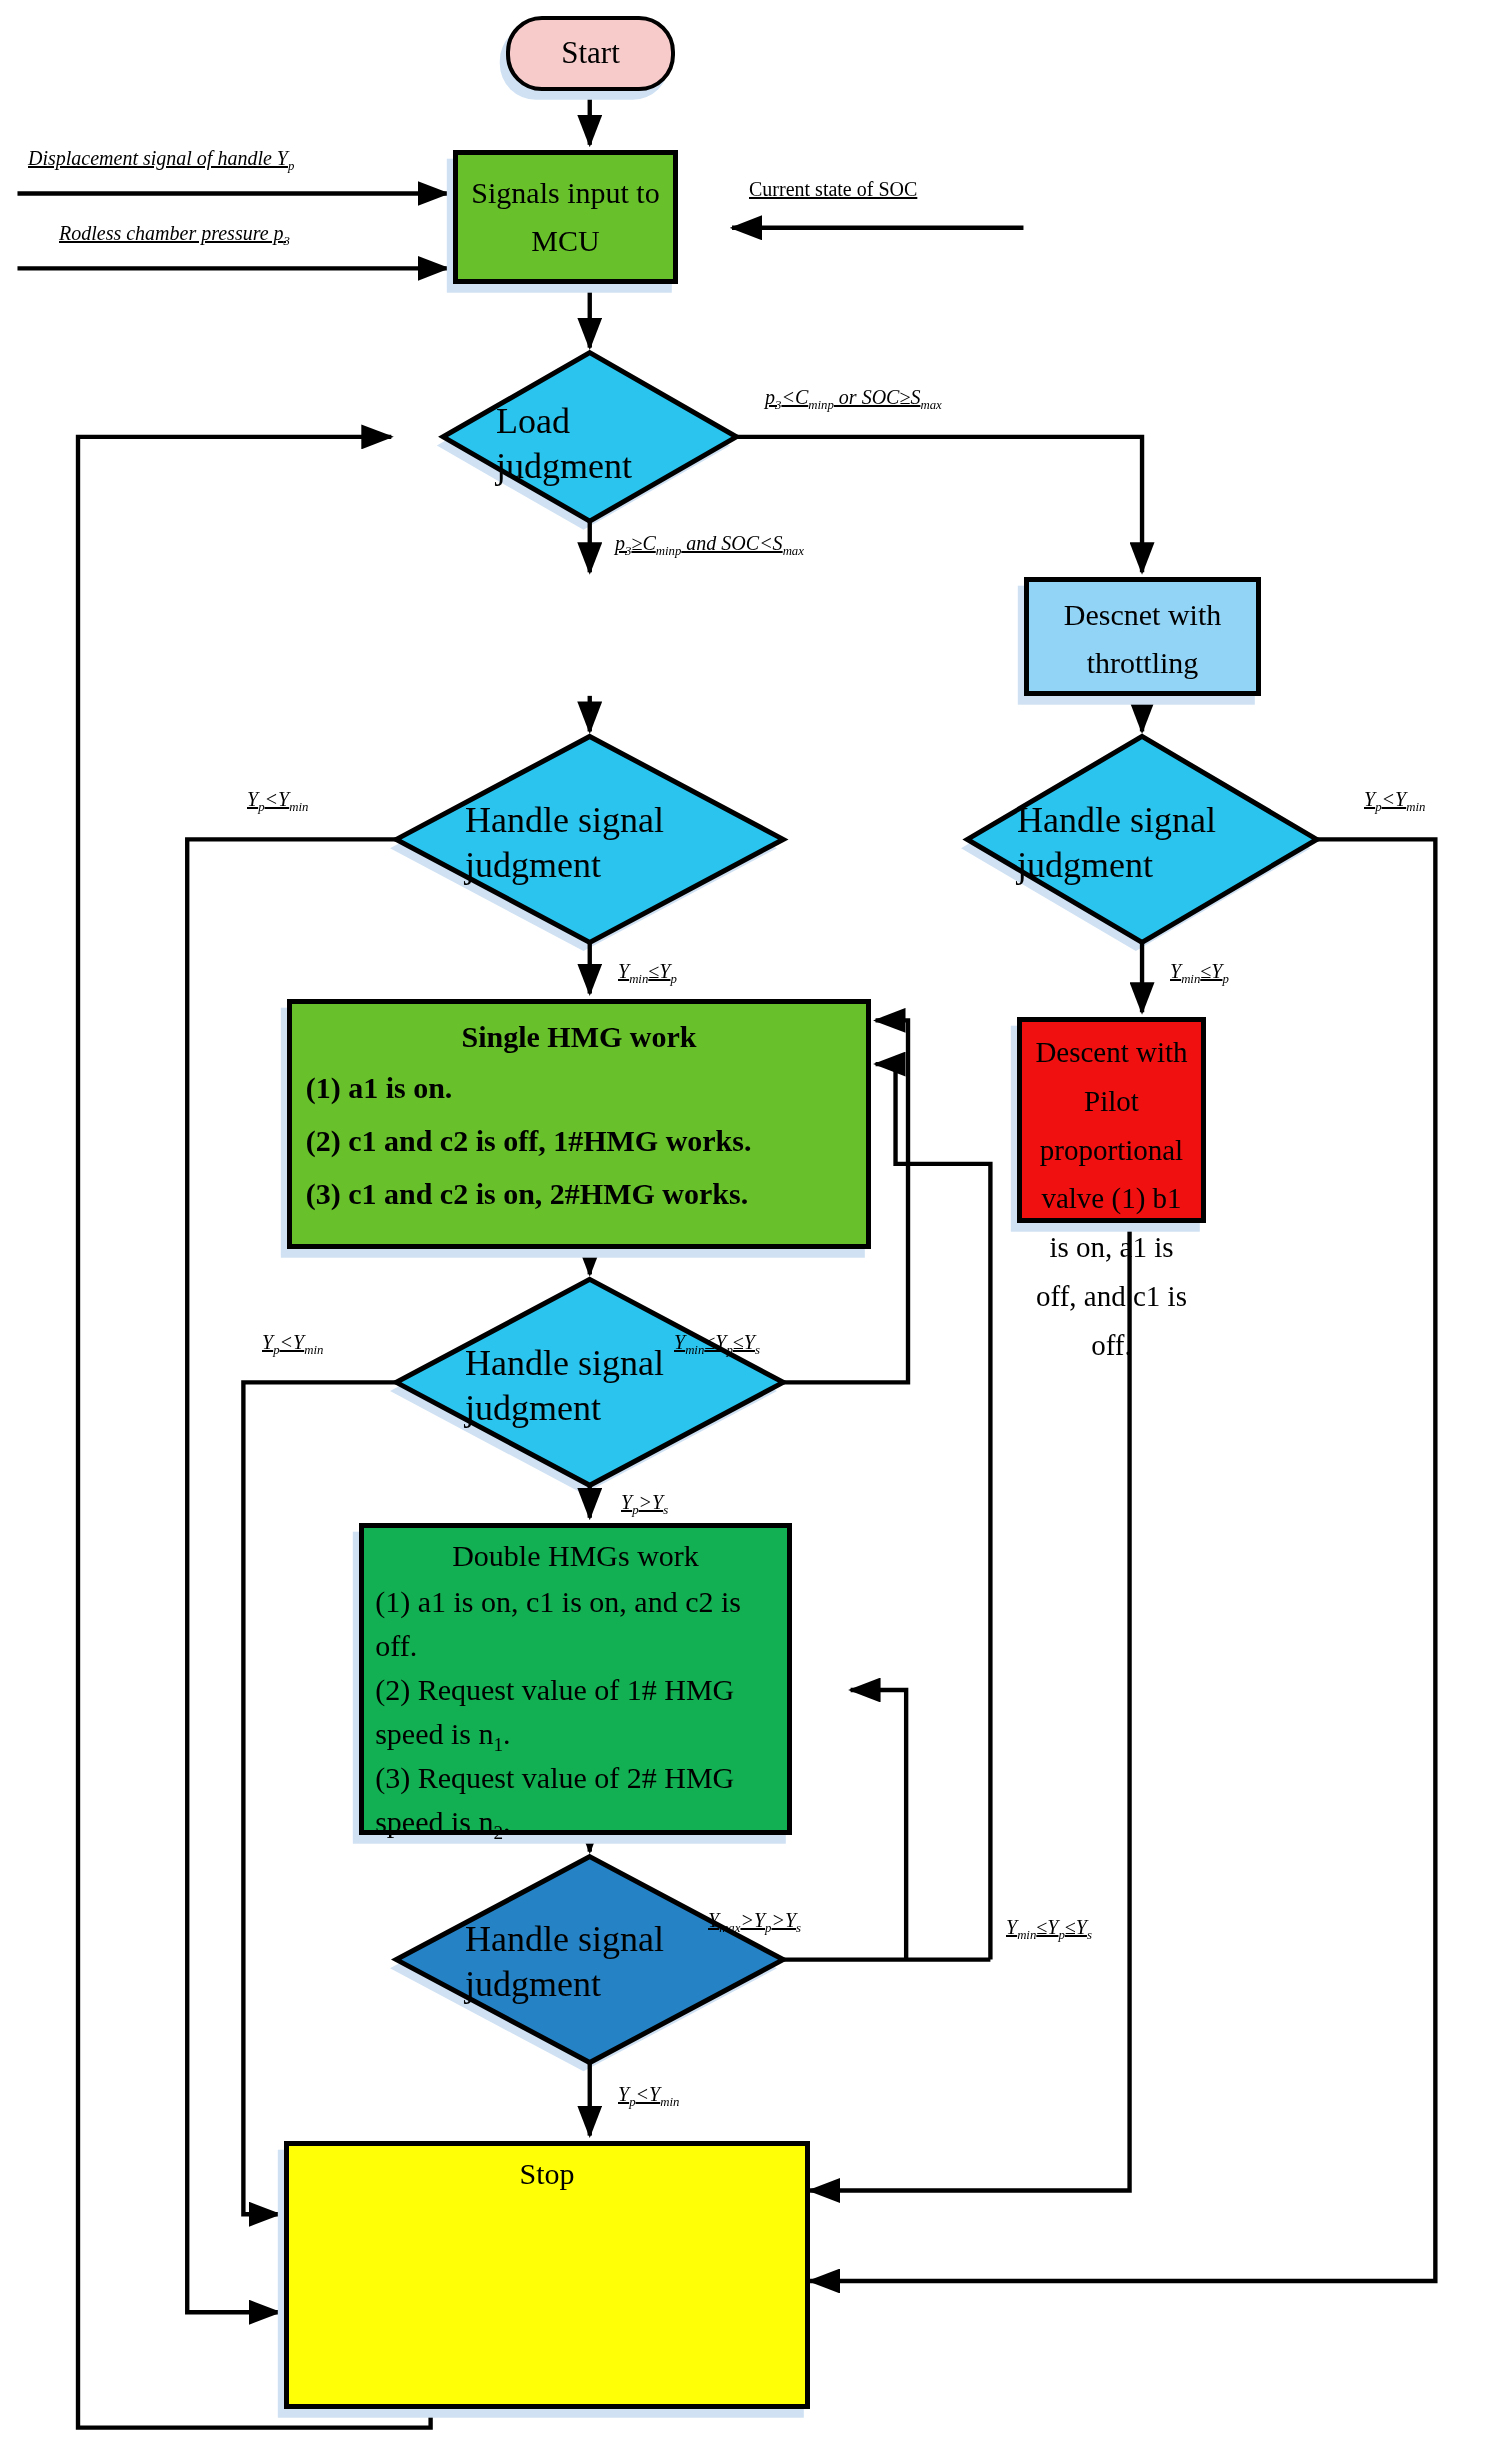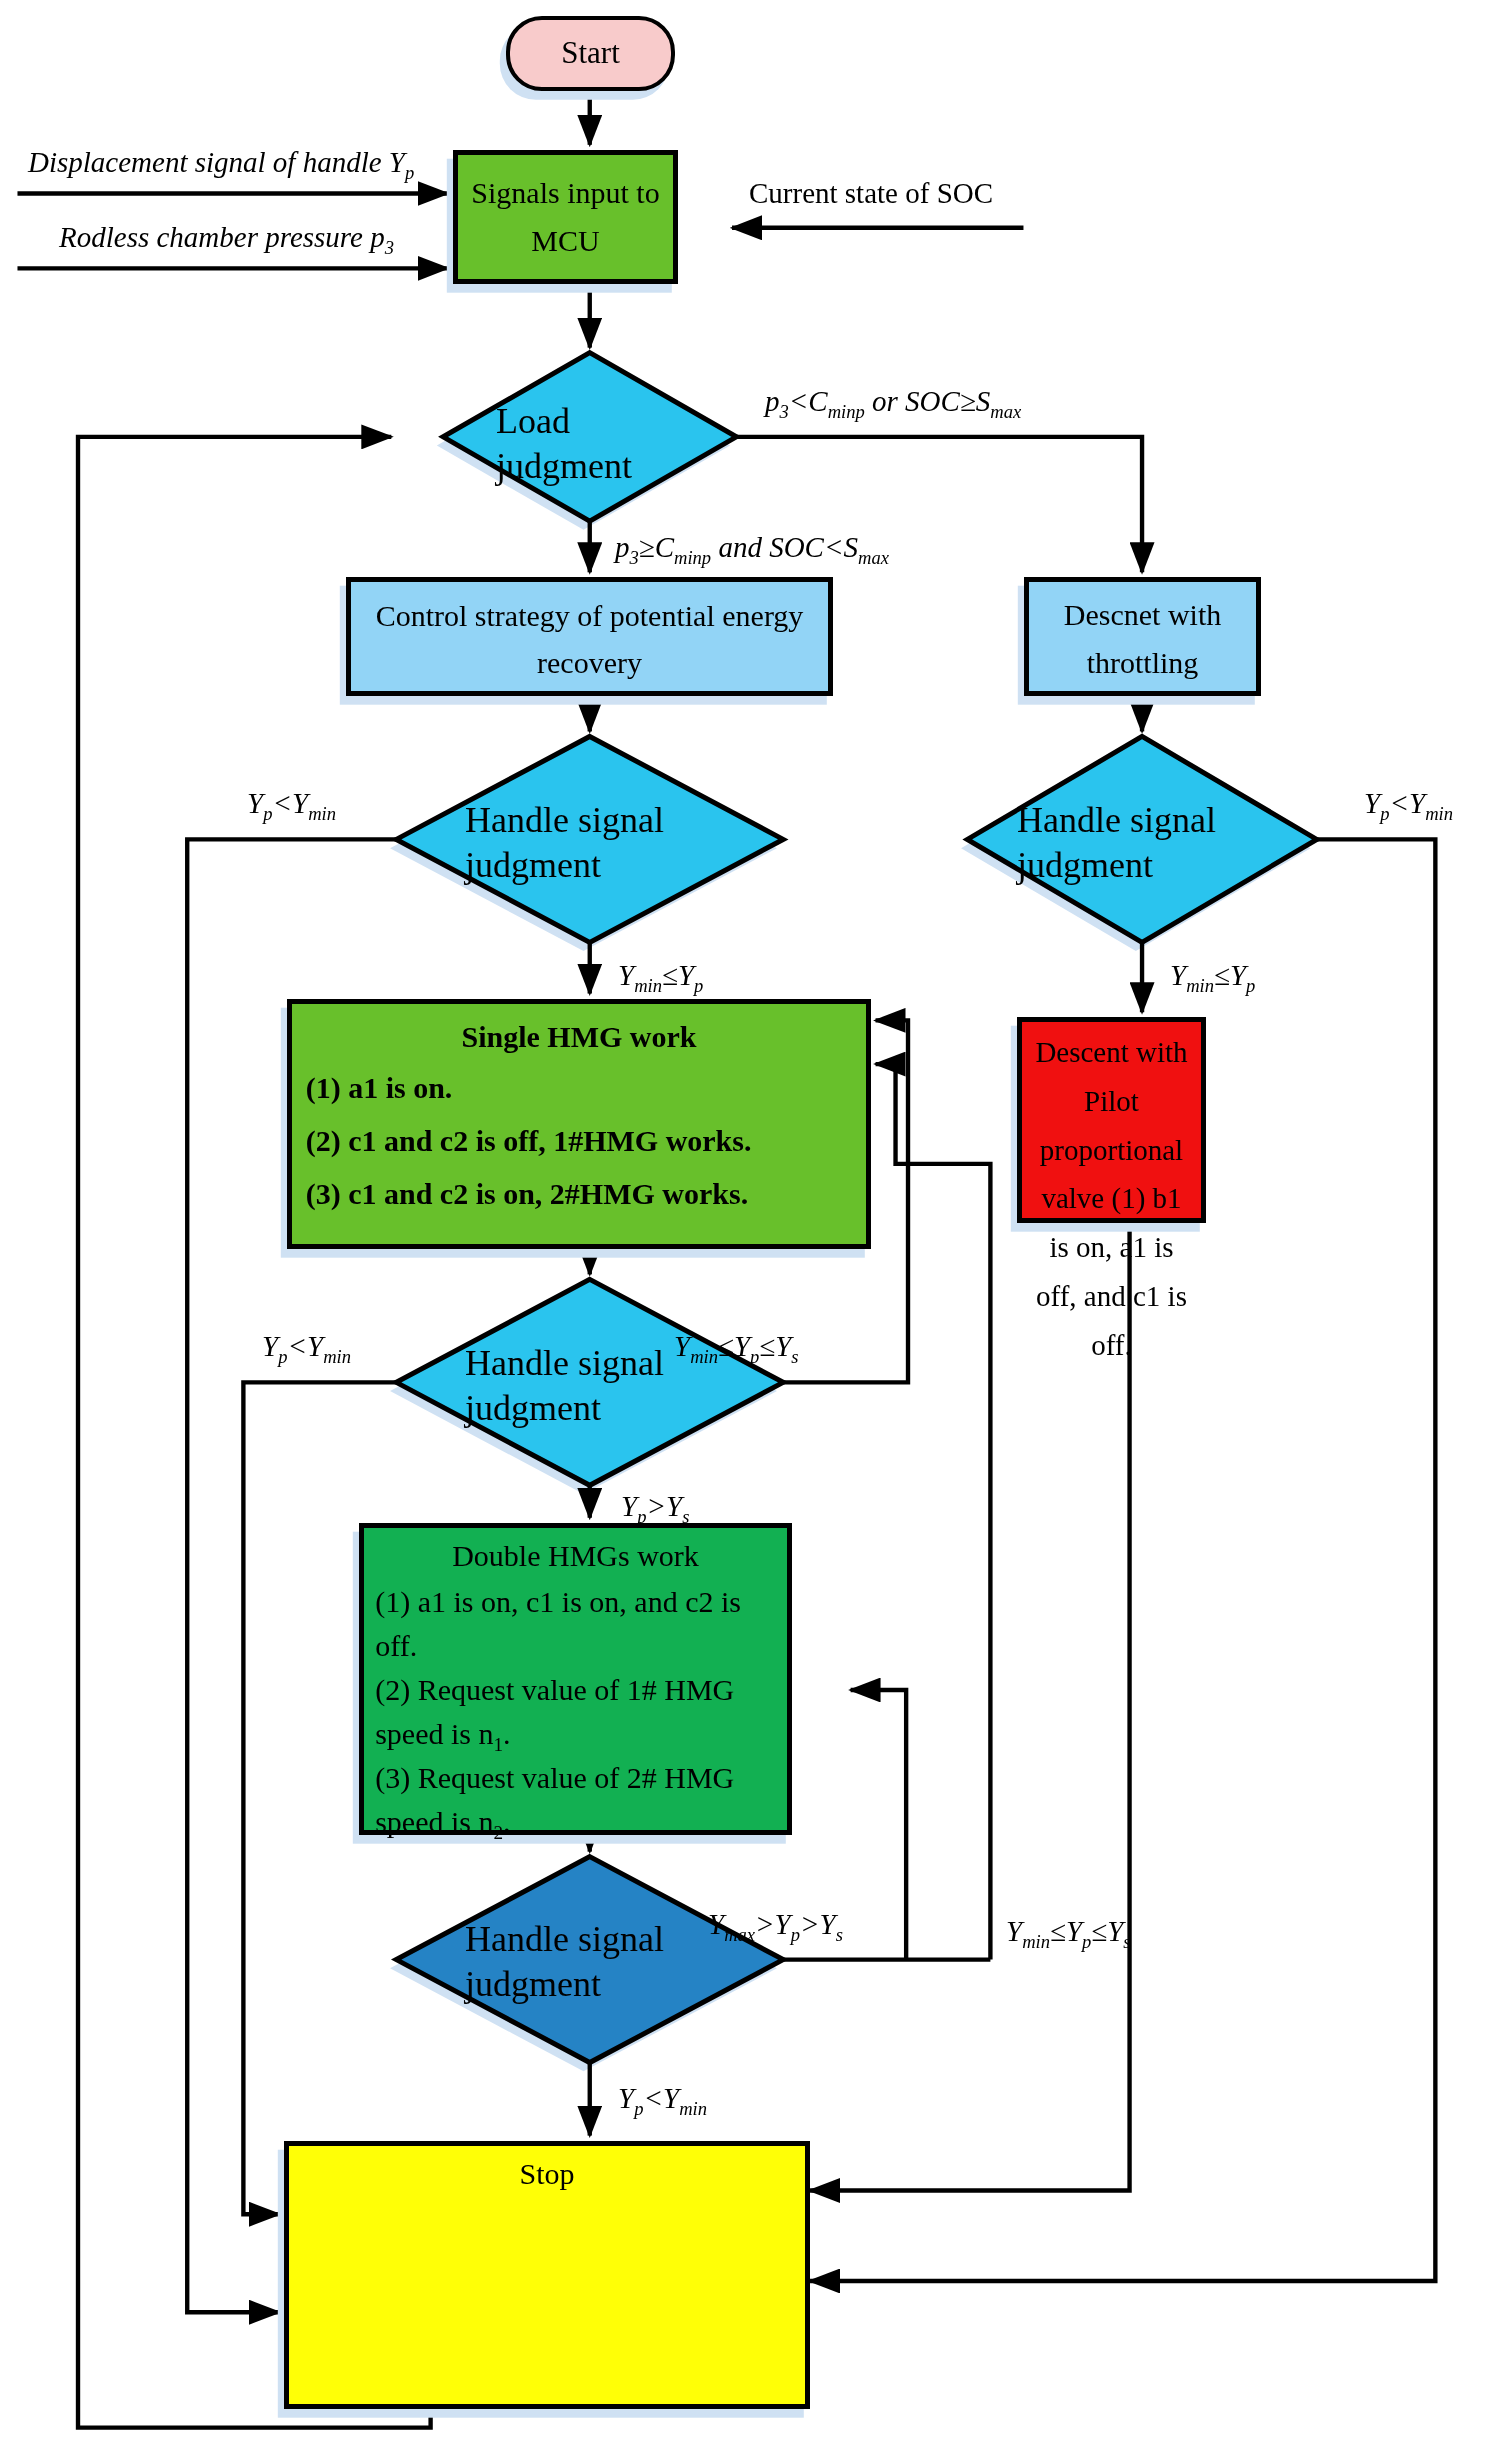--- a/index.html
+++ b/index.html
@@ -3,21 +3,21 @@
 <meta charset="utf-8">
 <style>
   html,body{margin:0;padding:0;background:#ffffff;}
   #canvas{position:relative;width:1509px;height:2462px;background:#ffffff;overflow:hidden;
           font-family:"Liberation Serif", serif;color:#000;}
   #wires{position:absolute;left:0;top:0;width:1509px;height:2462px;}
   .node{position:absolute;box-sizing:border-box;border:5px solid #000;
         box-shadow:-6.2px 8.7px 0 var(--c-shadow);text-align:center;}
   .node .title{font-size:30px;line-height:1.55;text-align:center;}
   .node .tline{font-size:30px;text-align:left;}
-  .label{position:absolute;font-size:29px;font-style:italic;white-space:nowrap;line-height:1.1;}
+  .label{position:absolute;font-size:20px;font-style:italic;white-space:nowrap;line-height:1.1;text-decoration:underline;}
   .dlabel{position:absolute;font-size:36px;line-height:1.25;text-align:left;}
   sub{font-size:64%;line-height:0;}
   #n-start{left:506px;top:15.6px;width:169px;height:75px;border-radius:36px;border-width:4.4px;
            background:var(--c-start);font-size:31px;line-height:66px;}
   #n-mcu{left:453px;top:150px;width:225px;height:134px;background:var(--c-process-green);
          font-size:30px;line-height:1.6;padding-top:13.7px;}
   #n-control{left:346px;top:577px;width:487px;height:119px;background:var(--c-info-blue);
              font-size:30px;line-height:1.55;padding-top:11.2px;}
   #n-descnet{left:1024px;top:577px;width:237px;height:119px;background:var(--c-info-blue);
              font-size:30px;line-height:1.6;padding-top:8.7px;}
@@ -91,21 +91,20 @@
       <polygon points="1830,1180 2110,1345 1830,1510 1550,1345" style="fill:var(--c-decision-cyan)"></polygon>
       <polygon points="945,2050 1255,2215 945,2380 635,2215" style="fill:var(--c-decision-cyan)"></polygon>
       <polygon points="945,2975 1255,3140 945,3305 635,3140" style="fill:var(--c-decision-blue)"></polygon>
     </g>
   </svg>
 
   <div class="node" id="n-start">Start</div>
 
   <div class="node" id="n-mcu">Signals input to MCU</div>
 
-  <div class="node" id="n-control">Control strategy of potential energy recovery</div>
 
   <div class="node" id="n-descnet">Descnet with throttling</div>
 
   <div class="node" id="n-single">
     <div class="title">Single HMG work</div>
     <div>
         <div class="tline">(1) a1 is on.</div>
         <div class="tline">(2) c1 and c2  is off, 1#HMG works.</div>
         <div class="tline">(3) c1 and c2  is on, 2#HMG works.</div>
       </div>

